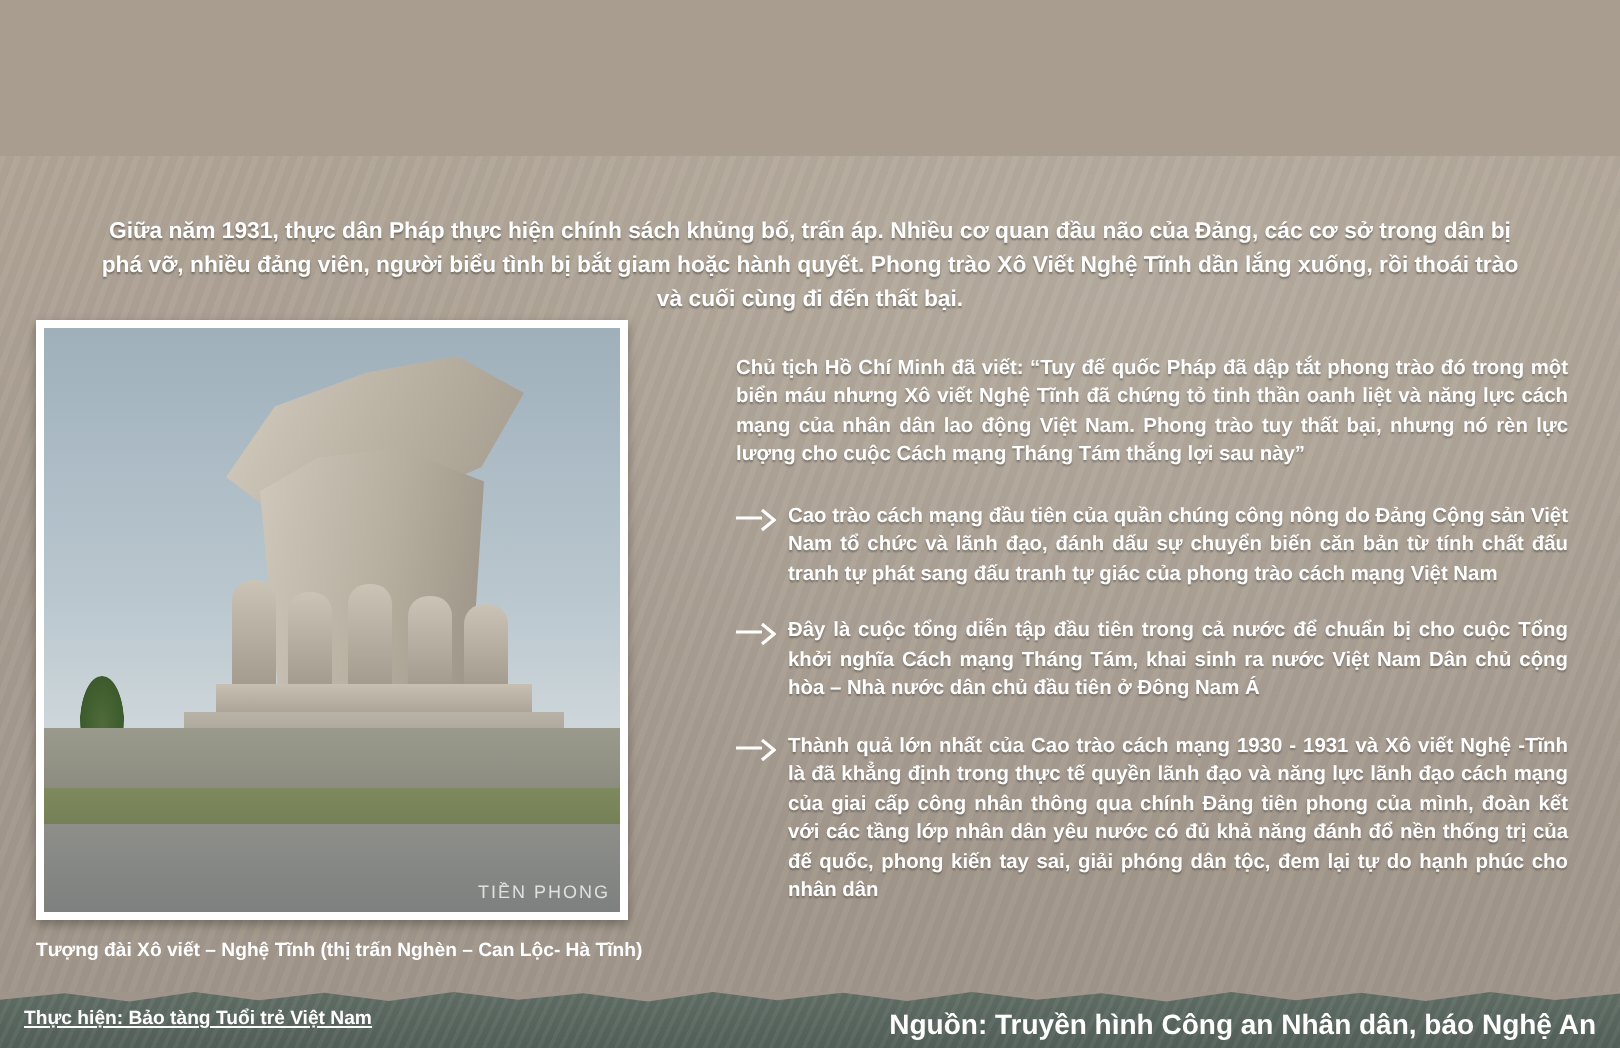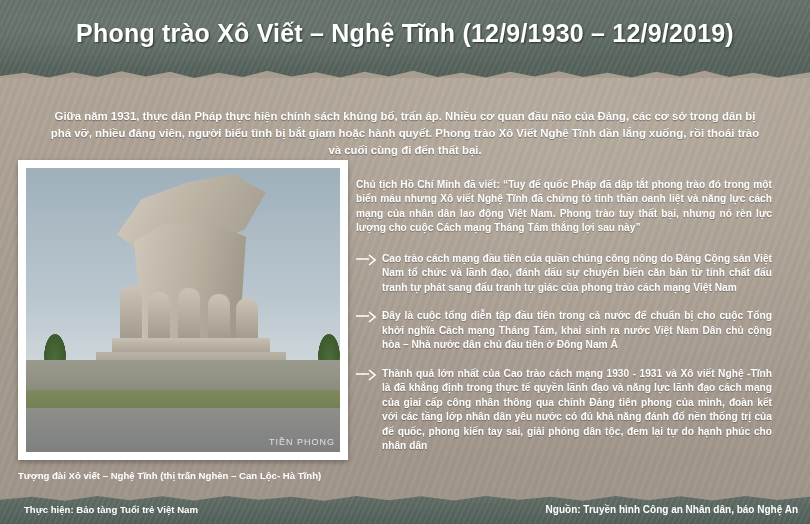--- a/index.html
+++ b/index.html
@@ -72,22 +72,22 @@
     font-size: 11.4px;
     font-weight: bold;
     line-height: 1.5;
     text-align: center;
     text-shadow: 0 1px 1px rgba(0,0,0,0.35);
   }
   
   .photo-wrap {
     position: absolute;
     top: 160px; left: 18px;
-    width: 330px; height: 300px;
-    border: 8px solid #ffffff;
+    width: 296px; height: 300px;
+    border: 4px solid #ffffff;
     background: #7f8d93;
     overflow: hidden;
     box-shadow: 0 2px 5px rgba(0,0,0,0.3);
   }
   .sky {
     position: absolute; inset: 0;
     background: linear-gradient(180deg, #9fb0bb 0%, #b9c6ce 45%, #cdd6da 68%, #c3cdd0 100%);
   }
   .ground {
     position: absolute; left: 0; right: 0; bottom: 0; height: 92px;
@@ -167,21 +167,21 @@
   .caption {
     position: absolute;
     top: 470px; left: 18px; width: 348px;
     color: #ffffff;
     font-size: 9.6px;
     font-weight: bold;
   }
   
   .right-col {
     position: absolute;
-    top: 178px; left: 356px; width: 416px;
+    top: 178px; left: 368px; width: 416px;
   }
   .item {
     display: flex;
     align-items: flex-start;
     margin-bottom: 14px;
   }
   .arrow {
     flex: 0 0 26px;
     padding-top: 2px;
   }
@@ -203,26 +203,26 @@
     background: #5d6a63;
     overflow: hidden;
   }
   .footer-texture {
     position: absolute; inset: 0;
     background:
       repeating-linear-gradient(115deg, rgba(255,255,255,0.035) 0 2px, rgba(0,0,0,0.03) 2px 5px),
       linear-gradient(180deg, #626f67 0%, #54615a 100%);
   }
   .footer-left {
-    position: absolute; left: 24px; top: 8px;
-    color: #ffffff; font-size: 9.6px; font-weight: bold;
+    position: absolute; left: 12px; top: 8px;
+    color: #ffffff; font-size: 9.6px; font-weight: bold; text-decoration: underline;
   }
   .footer-right {
     position: absolute; right: 12px; top: 8px;
-    color: #ffffff; font-size: 10px; font-weight: bold;
+    color: #ffffff; font-size: 14px; font-weight: bold;
   }
   .torn-edge-top {
     position: absolute;
     left: 0; right: 0;
     height: 16px;
     top: -8px;
     background: #a0958a;
     clip-path: polygon(
       0 0, 100% 0, 100% 55%, 96% 75%, 92% 50%, 88% 78%, 84% 52%, 80% 76%,
       76% 50%, 72% 80%, 68% 54%, 64% 74%, 60% 50%, 56% 78%, 52% 52%,
@@ -231,25 +231,20 @@
     );
   }
 </style>
 </head>
 <body>
 
 <div class="poster">
 
   <div class="body-bg"></div>
 
-  <div class="banner">
-    <div class="banner-texture"></div>
-    <div class="banner-title">Phong trào Xô Viết – Nghệ Tĩnh (12/9/1930 – 12/9/2019)</div>
-    <div class="torn-edge"></div>
-  </div>
 
   <div class="intro">Giữa năm 1931, thực dân Pháp thực hiện chính sách khủng bố, trấn áp. Nhiều cơ quan đầu não của Đảng, các cơ sở trong dân bị phá vỡ, nhiều đảng viên, người biểu tình bị bắt giam hoặc hành quyết. Phong trào Xô Viết Nghệ Tĩnh dần lắng xuống, rồi thoái trào và cuối cùng đi đến thất bại.</div>
 
   <div class="photo-wrap">
     <div class="sky"></div>
 
     <div class="houses">
       <div class="house" style="left:4px;  width:46px; height:26px;"></div>
       <div class="house" style="left:54px; width:34px; height:22px;"></div>
       <div class="house" style="left:258px;width:44px; height:24px;"></div>

